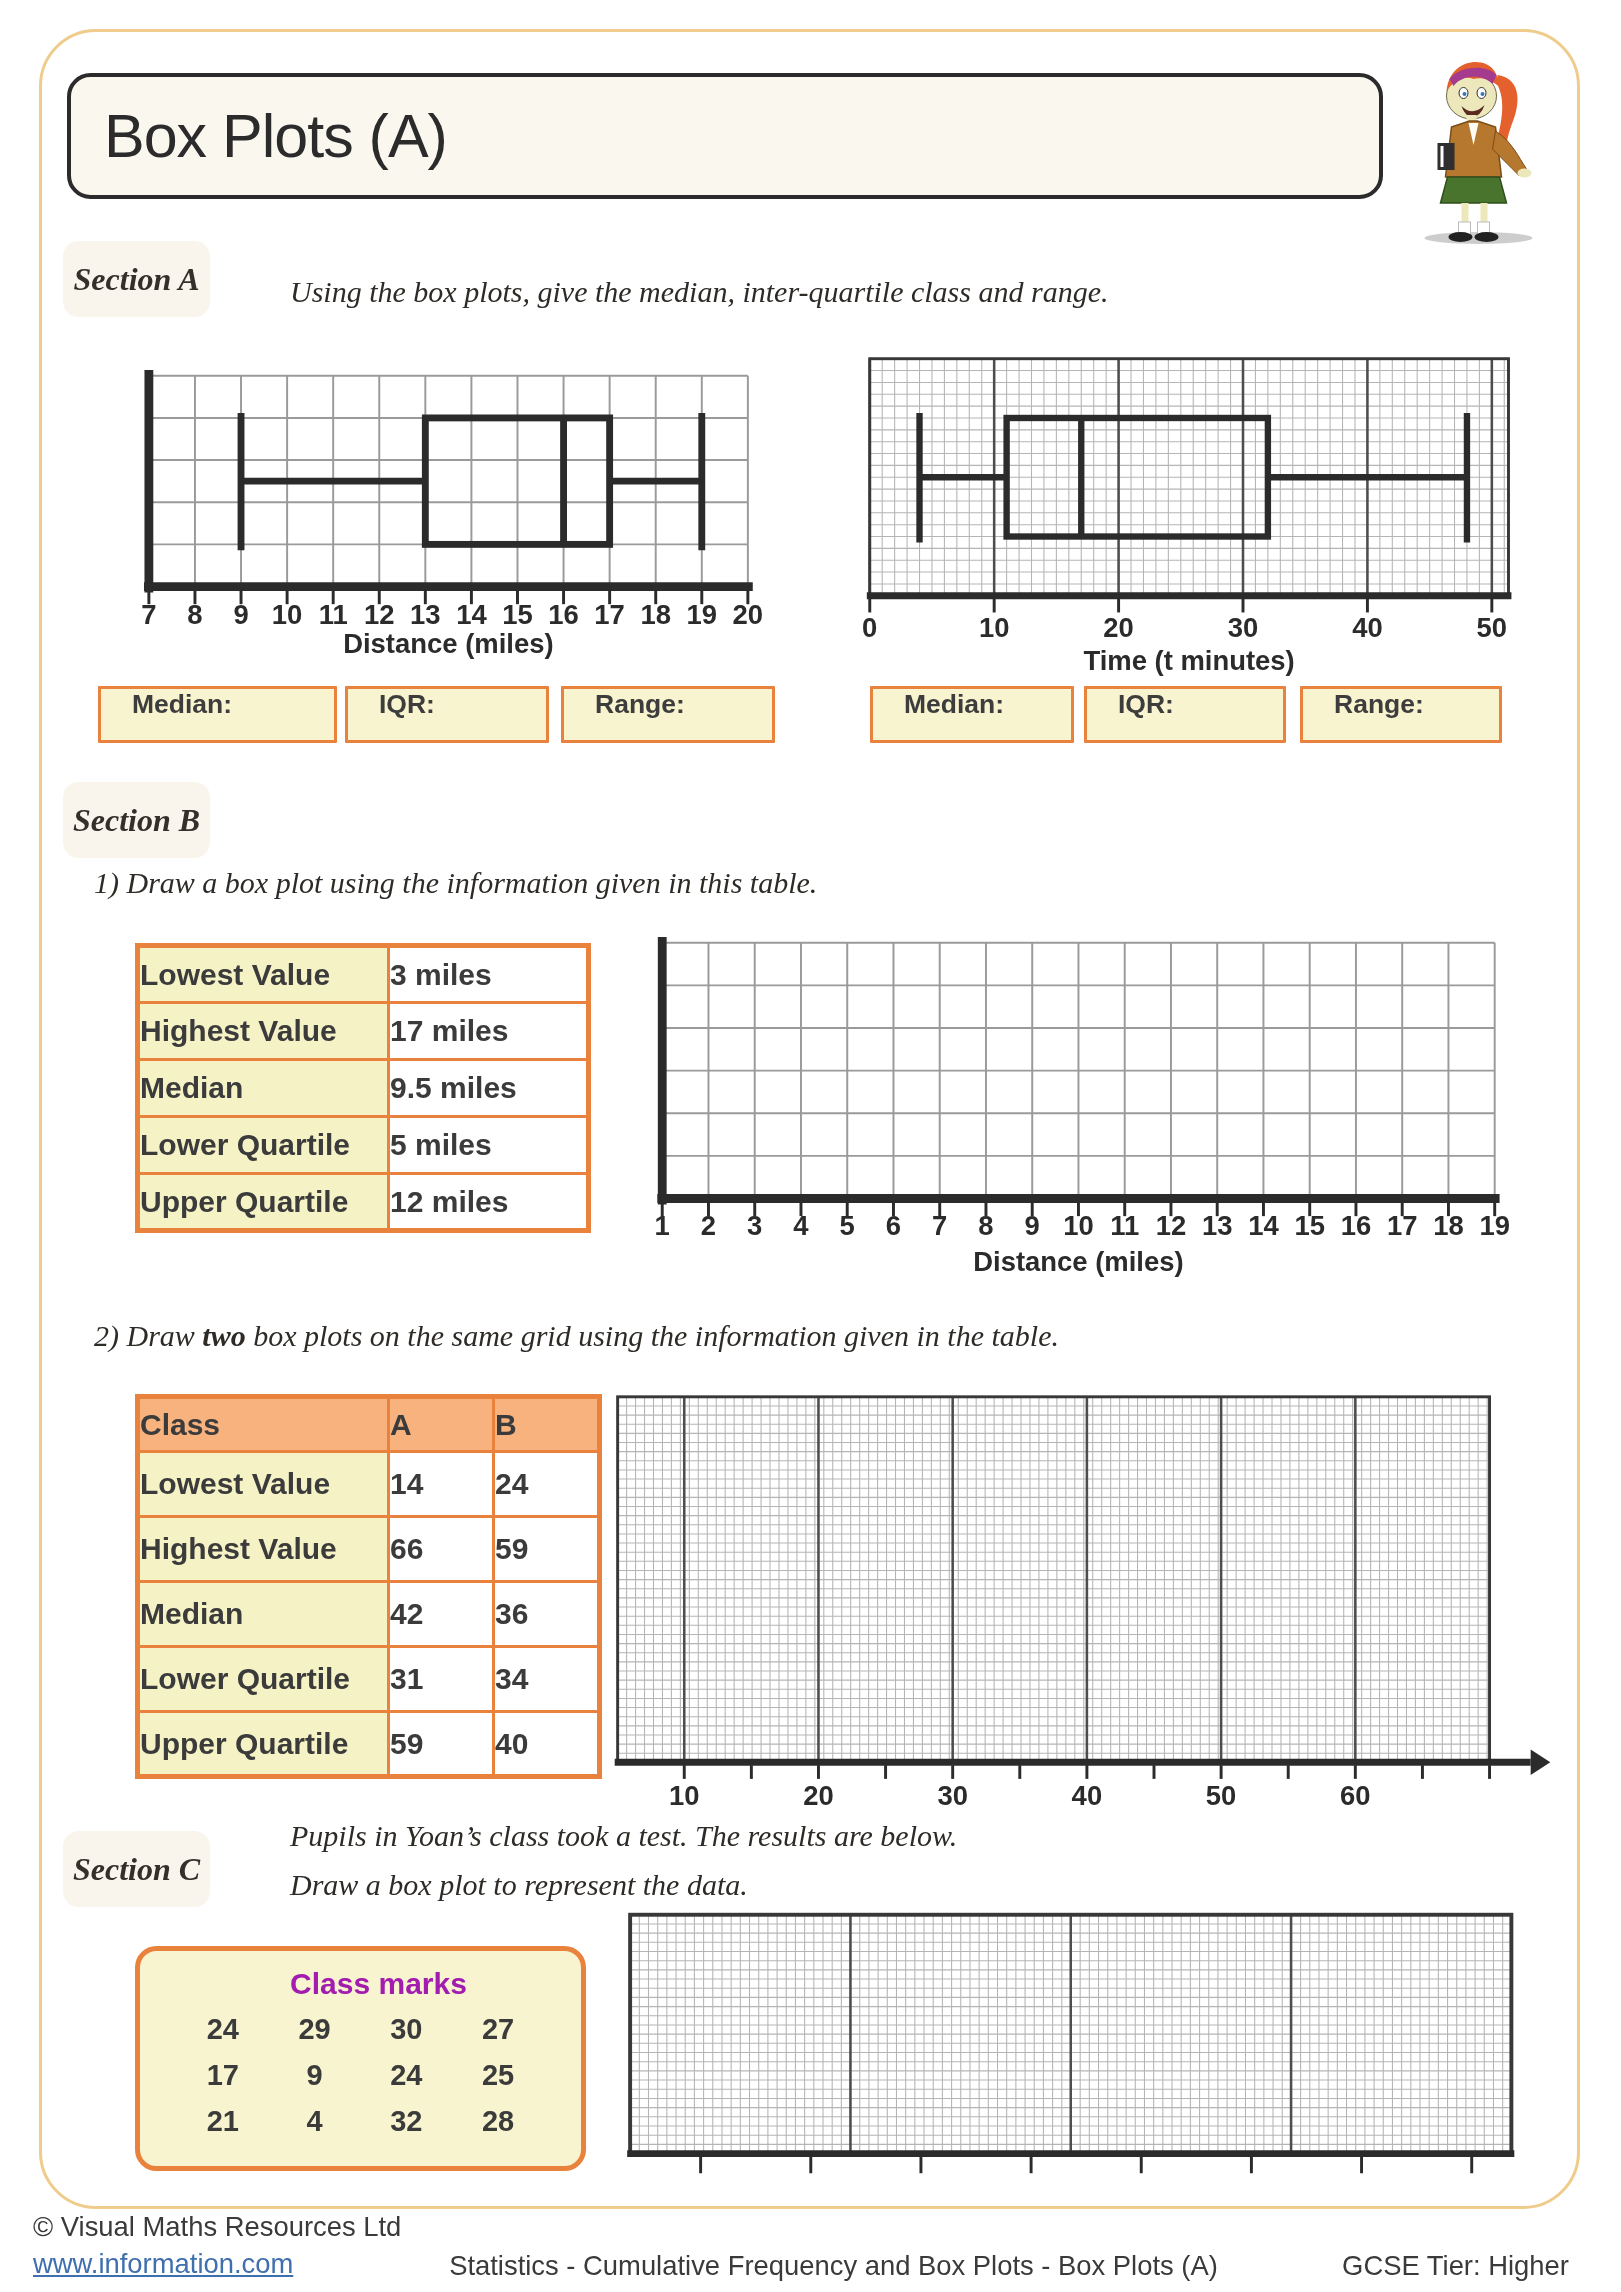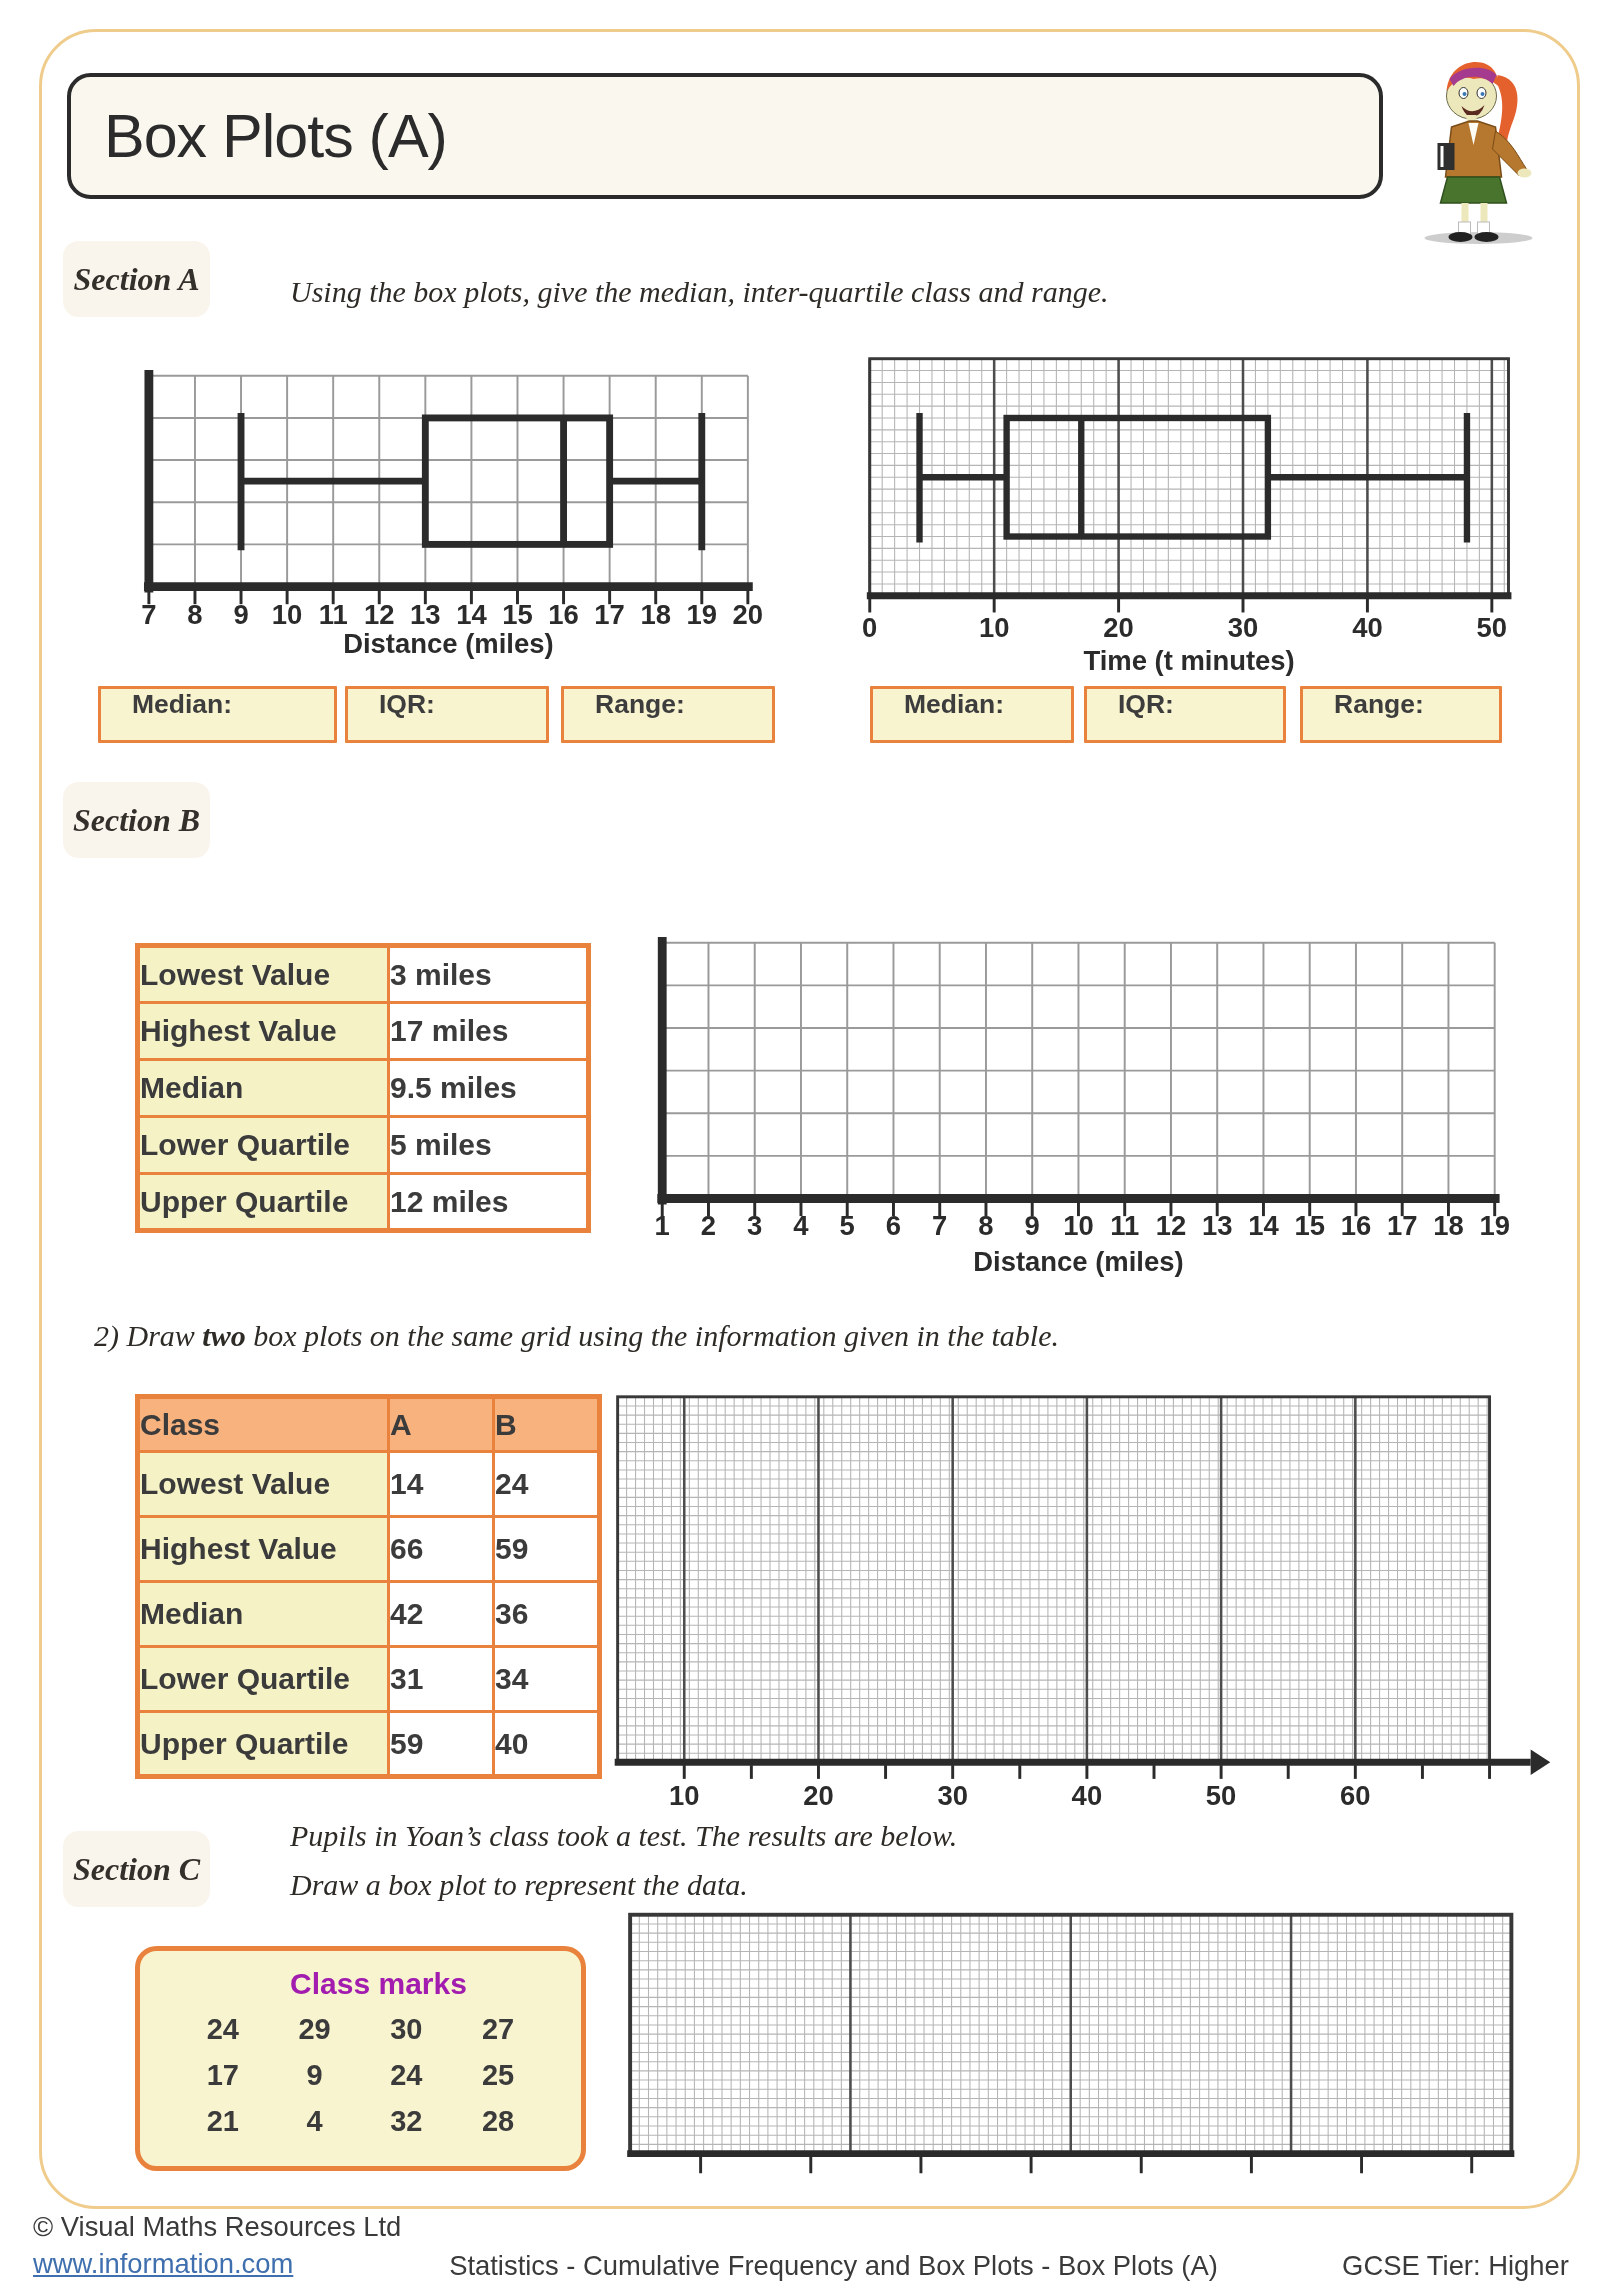--- a/index.html
+++ b/index.html
@@ -254,20 +254,21 @@
     <span>Median:</span>
     </div>
   <div class="abs ansbox" style="left:1084px;top:686px;width:202px">
     <span>IQR:</span>
     </div>
   <div class="abs ansbox" style="left:1300px;top:686px;width:202px">
     <span>Range:</span>
     </div>
 
   <div class="abs sectionlabel" style="left:63px;top:782px">Section B</div>
+  <div class="abs itext" style="left:94px;top:866px">1) Draw a box plot using the information given in this table.</div>
 
   <table class="t abs" id="table1" style="left:135px;top:943px">
     <tbody id="t1body">
         <tr>
           <td class="lbl w1">Lowest Value</td>
           <td class="val w2">3 miles</td>
         </tr>
         <tr>
           <td class="lbl w1">Highest Value</td>
           <td class="val w2">17 miles</td>

